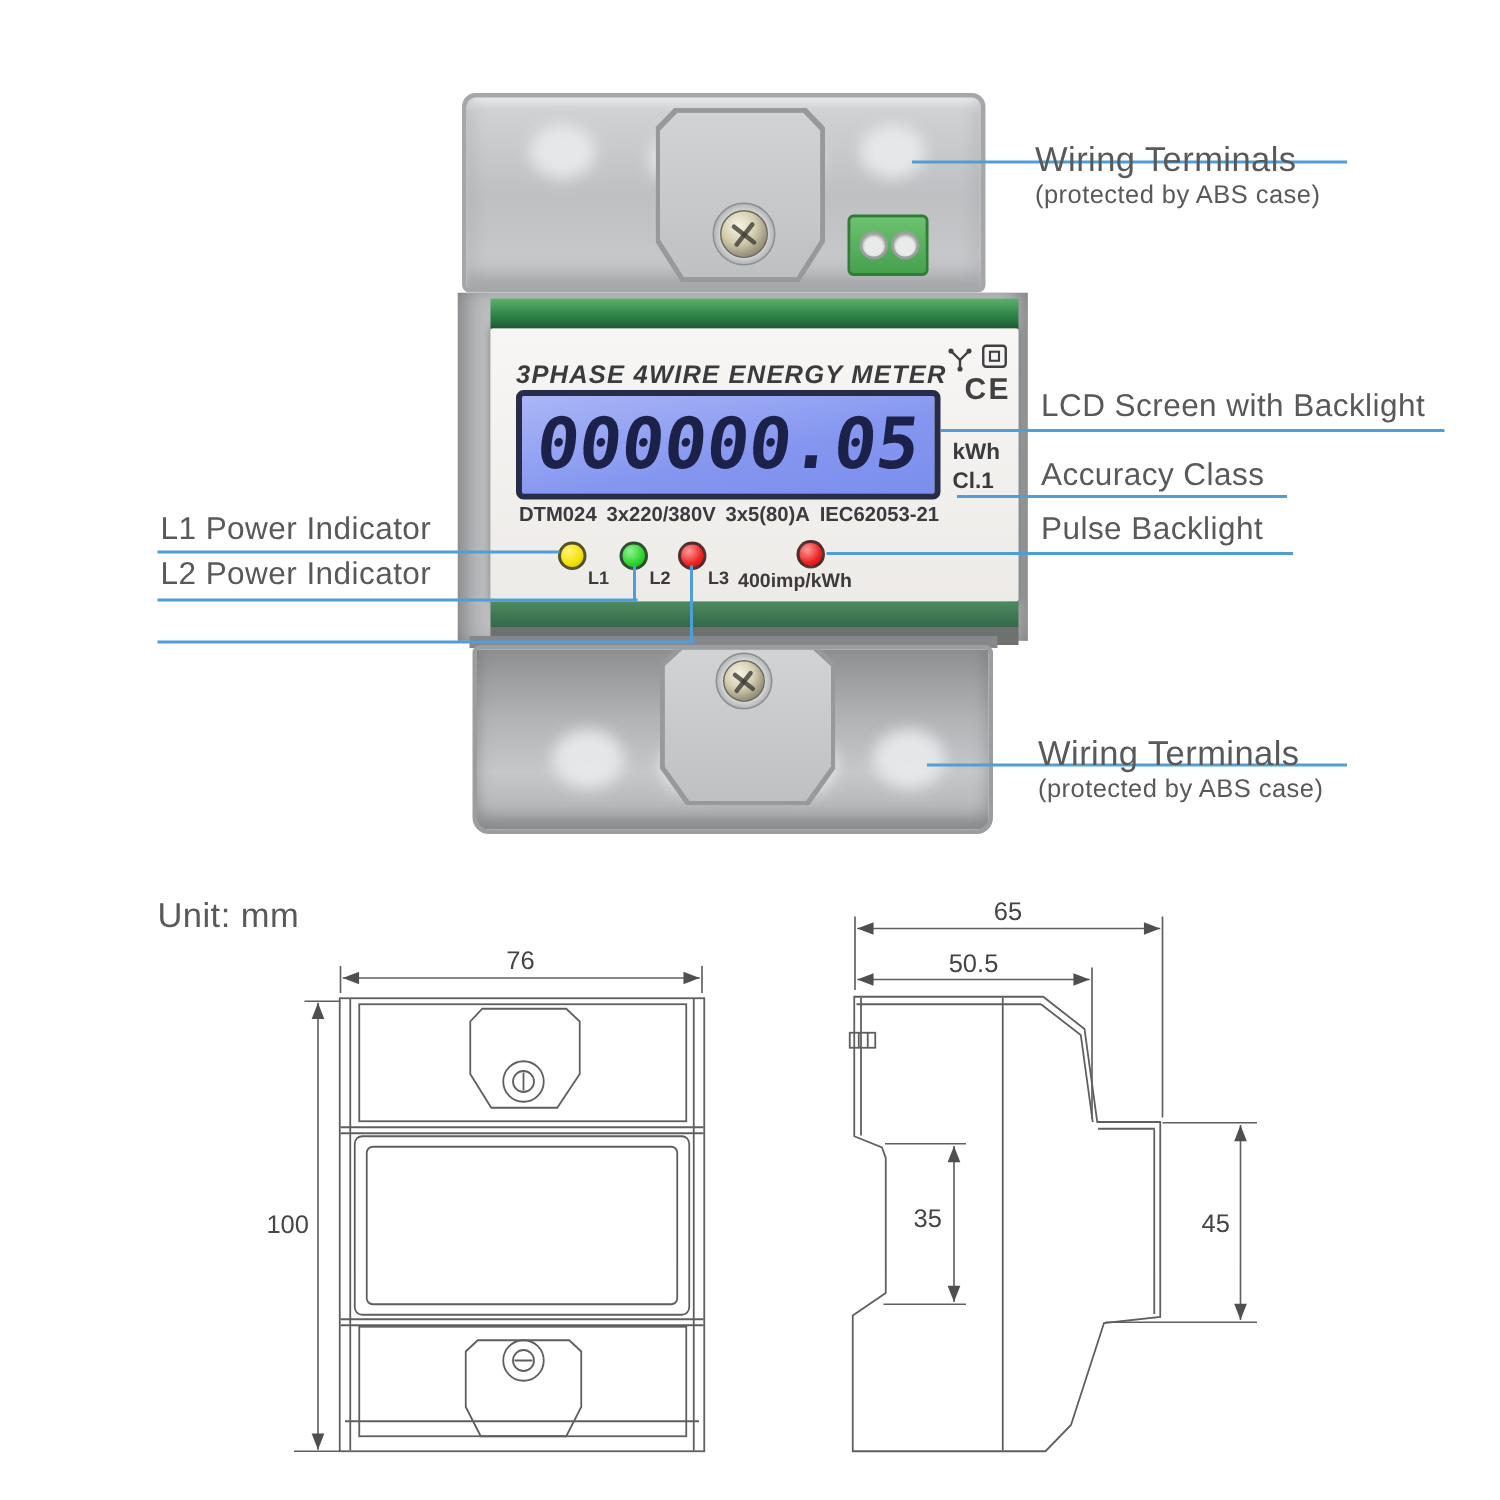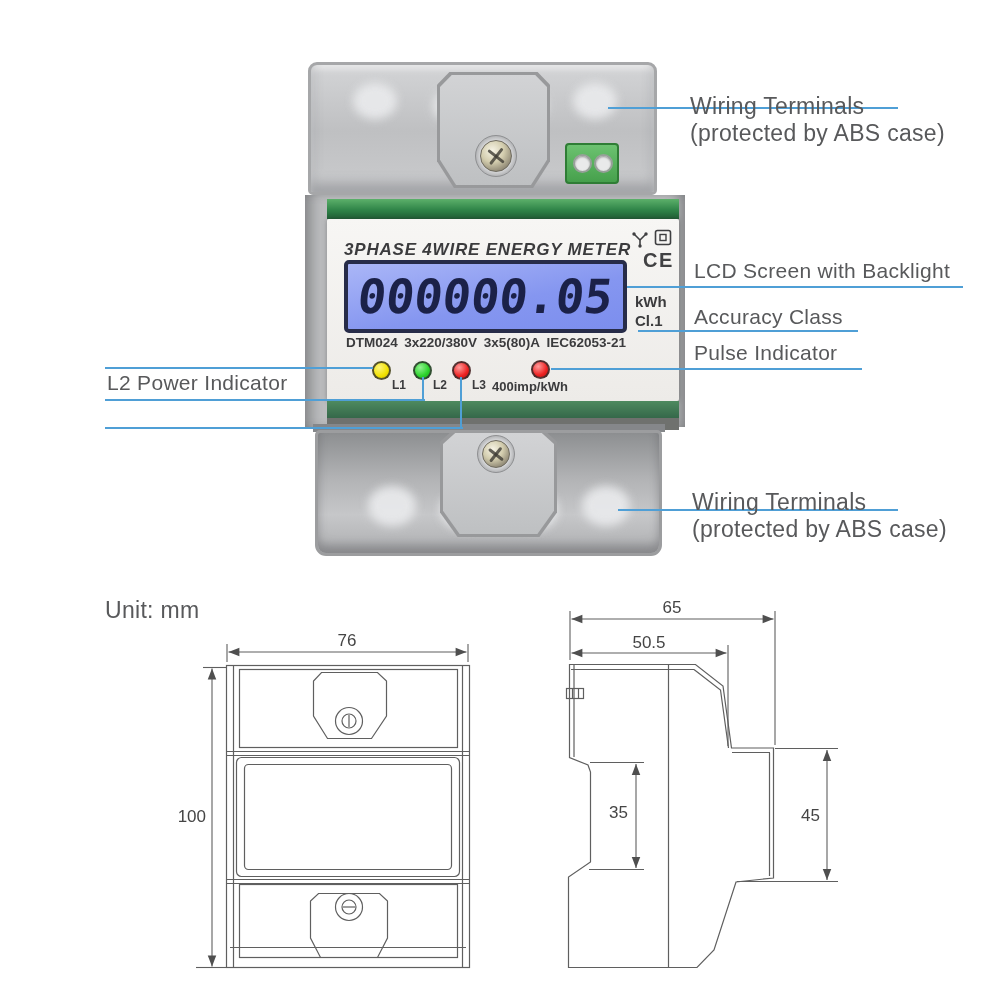--- a/index.html
+++ b/index.html
@@ -60,21 +60,21 @@
   .led-green  { background:radial-gradient(circle at 35% 30%,#92f292,#2bd32b 60%,#1da31d); }
   .led-red    { background:radial-gradient(circle at 35% 30%,#ff9c9c,#ee2222 60%,#b01212); }
   .led-lbl { width:30px; text-align:center; font-size:12px; font-weight:bold; color:#3b3b3d;margin-left:17px; }
   .pulse-lbl { width:96px; text-align:center; font-size:13px; font-weight:bold; color:#3b3b3d; }
 
   
   .cline { position:absolute; height:2px; background:#4f9fd6; }
   .cline-v { width:2px; }
   .lbl { position:absolute; color:#58595b; letter-spacing:.3px; line-height:1.16; }
   .lbl-title { font-size:23px;margin-top:36px; }
-  .lbl-sub { font-size:23px; }
+  .lbl-sub { font-size:17px; }
   .lbl-single { font-size:21px; white-space:nowrap; }
 
   
   .unit-label { left:105px; top:597px; font-size:23px; color:#58595b; letter-spacing:.3px; }
   svg.tech text { font-family:"Liberation Sans",sans-serif; font-size:17px; fill:#454545; }
 </style>
 </head>
 <body>
 
 <div class="stage">
@@ -170,21 +170,22 @@
   <div class="cline" style="left:638px;top:330px;width:220px"></div>
   <div class="cline" style="left:551px;top:368px;width:311px"></div>
   <div class="cline" style="left:618px;top:509px;width:280px"></div>
 
   <div class="lbl" style="left:690px;top:57px">
     <div class="lbl-title">Wiring Terminals</div>
     <div class="lbl-sub">(protected by ABS case)</div>
   </div>
   <div class="lbl lbl-single" style="left:694px;top:259px">LCD Screen with Backlight</div>
   <div class="lbl lbl-single" style="left:694px;top:305px">Accuracy Class</div>
-  <div class="lbl lbl-single" style="left:694px;top:341px">Pulse Indicator</div>
+  <div class="lbl lbl-single" style="left:694px;top:341px">Pulse Backlight</div>
+  <div class="lbl lbl-single" style="left:107px;top:341px">L1 Power Indicator</div>
   <div class="lbl lbl-single" style="left:107px;top:371px">L2 Power Indicator</div>
   <div class="lbl" style="left:692px;top:453px">
     <div class="lbl-title">Wiring Terminals</div>
     <div class="lbl-sub">(protected by ABS case)</div>
   </div>
 
   <div class="abs unit-label">Unit: mm</div>
 
   <svg class="abs tech" style="left:150px;top:583px" width="720" height="402" viewBox="150 583 720 402">
     <defs>

